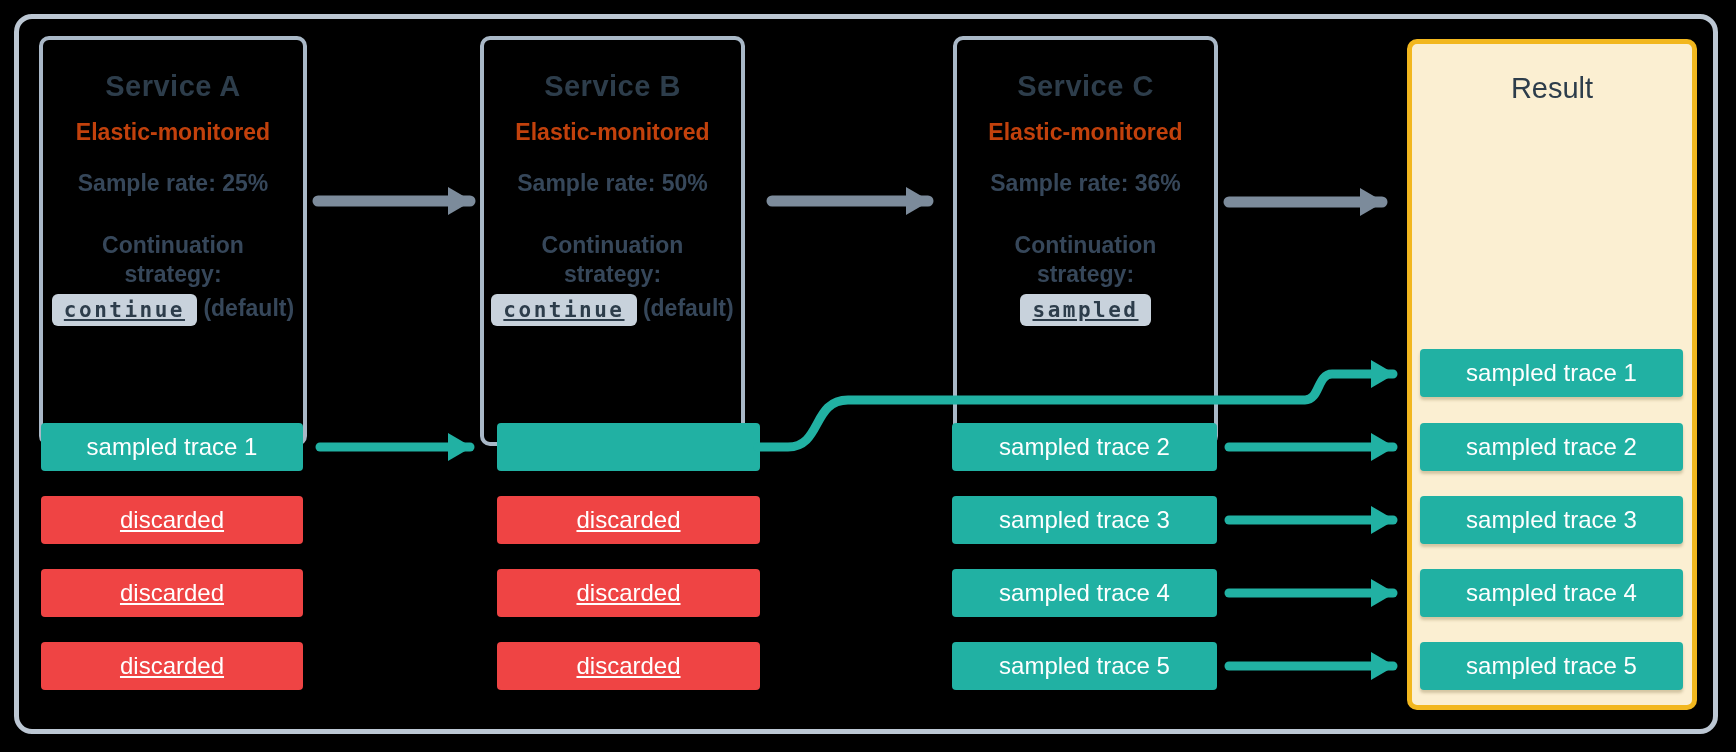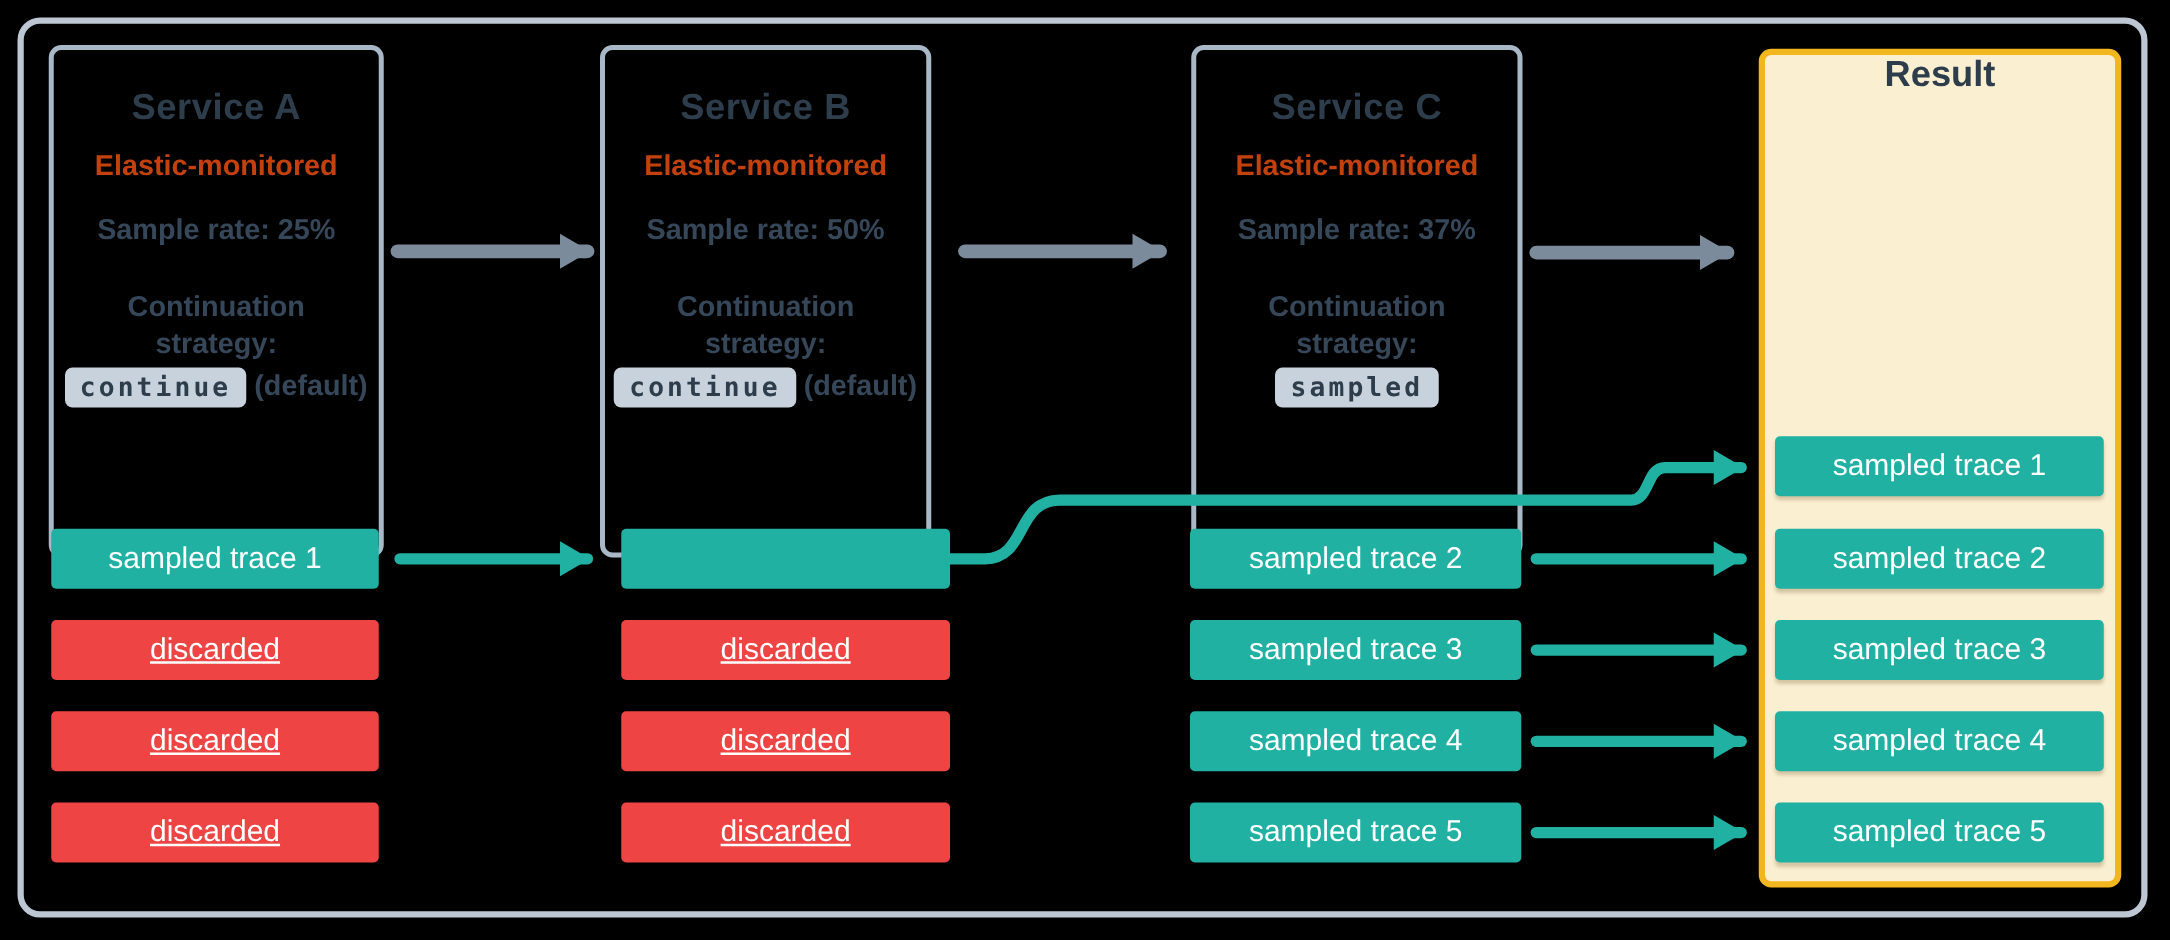--- a/index.html
+++ b/index.html
@@ -16,28 +16,28 @@
     border:4px solid #a9b8c7;border-radius:10px;text-align:center;
   }
   .svc-title{margin-top:30px;font-size:29px;font-weight:800;color:#2d3d4b;letter-spacing:.5px;}
   .svc-sub{margin-top:16px;font-size:23px;font-weight:600;color:#c2410c;}
   .svc-rate{margin-top:24px;font-size:23px;font-weight:600;color:#36475a;}
   .svc-strategy{margin:34px auto 4px;max-width:170px;font-size:23px;font-weight:600;color:#36475a;line-height:29px;}
   .chip-row{margin-top:5px;font-size:23px;font-weight:600;color:#36475a;white-space:nowrap;}
   .chip{
     display:inline-block;background:#c8d2dc;color:#2d3d4b;border-radius:6px;
     padding:4px 12px;font-family:"DejaVu Sans Mono", monospace;font-size:21px;
-    letter-spacing:2.5px;vertical-align:middle;
+    letter-spacing:2.5px;vertical-align:middle;text-decoration:underline;
   }
   .result-panel{
     position:absolute;left:1407px;top:39px;width:290px;height:671px;box-sizing:border-box;
     background:#fbefd2;border:5px solid #f2b71e;border-radius:10px;text-align:center;
     box-shadow:3px 3px 0 rgba(0,0,0,0.35);
   }
-  .result-title{font-size:29px;font-weight:700;color:#2d3d4b;}
+  .result-title{margin-top:28px;font-size:29px;font-weight:400;color:#2d3d4b;}
   .trace{
     position:absolute;height:48px;border-radius:4px;display:flex;align-items:center;justify-content:center;
     font-size:24px;font-weight:500;color:#ffffff;box-sizing:border-box;
   }
   .sampled{background:#21b1a3;}
   .discarded{background:#ef4444;text-decoration:underline;}
   .in-result{box-shadow:0 3px 3px rgba(90,70,20,0.25);}
   #arrow-layer{position:absolute;left:0;top:0;width:1736px;height:752px;pointer-events:none;}
 </style>
 </head>
@@ -65,21 +65,21 @@
     <div class="svc-strategy">Continuation strategy:</div>
     <div class="chip-row">
       <span class="chip">continue</span>
       <span>(default)</span>
     </div>
   </div>
 
   <div class="svc-box" style="left:953px;width:265px;">
     <div class="svc-title">Service C</div>
     <div class="svc-sub">Elastic-monitored</div>
-    <div class="svc-rate">Sample rate: 37%</div>
+    <div class="svc-rate">Sample rate: 36%</div>
     <div class="svc-strategy">Continuation strategy:</div>
     <div class="chip-row">
       <span class="chip">sampled</span>
       <span></span>
     </div>
   </div>
 
   <div class="result-panel">
     <div class="result-title">Result</div>
   </div>

